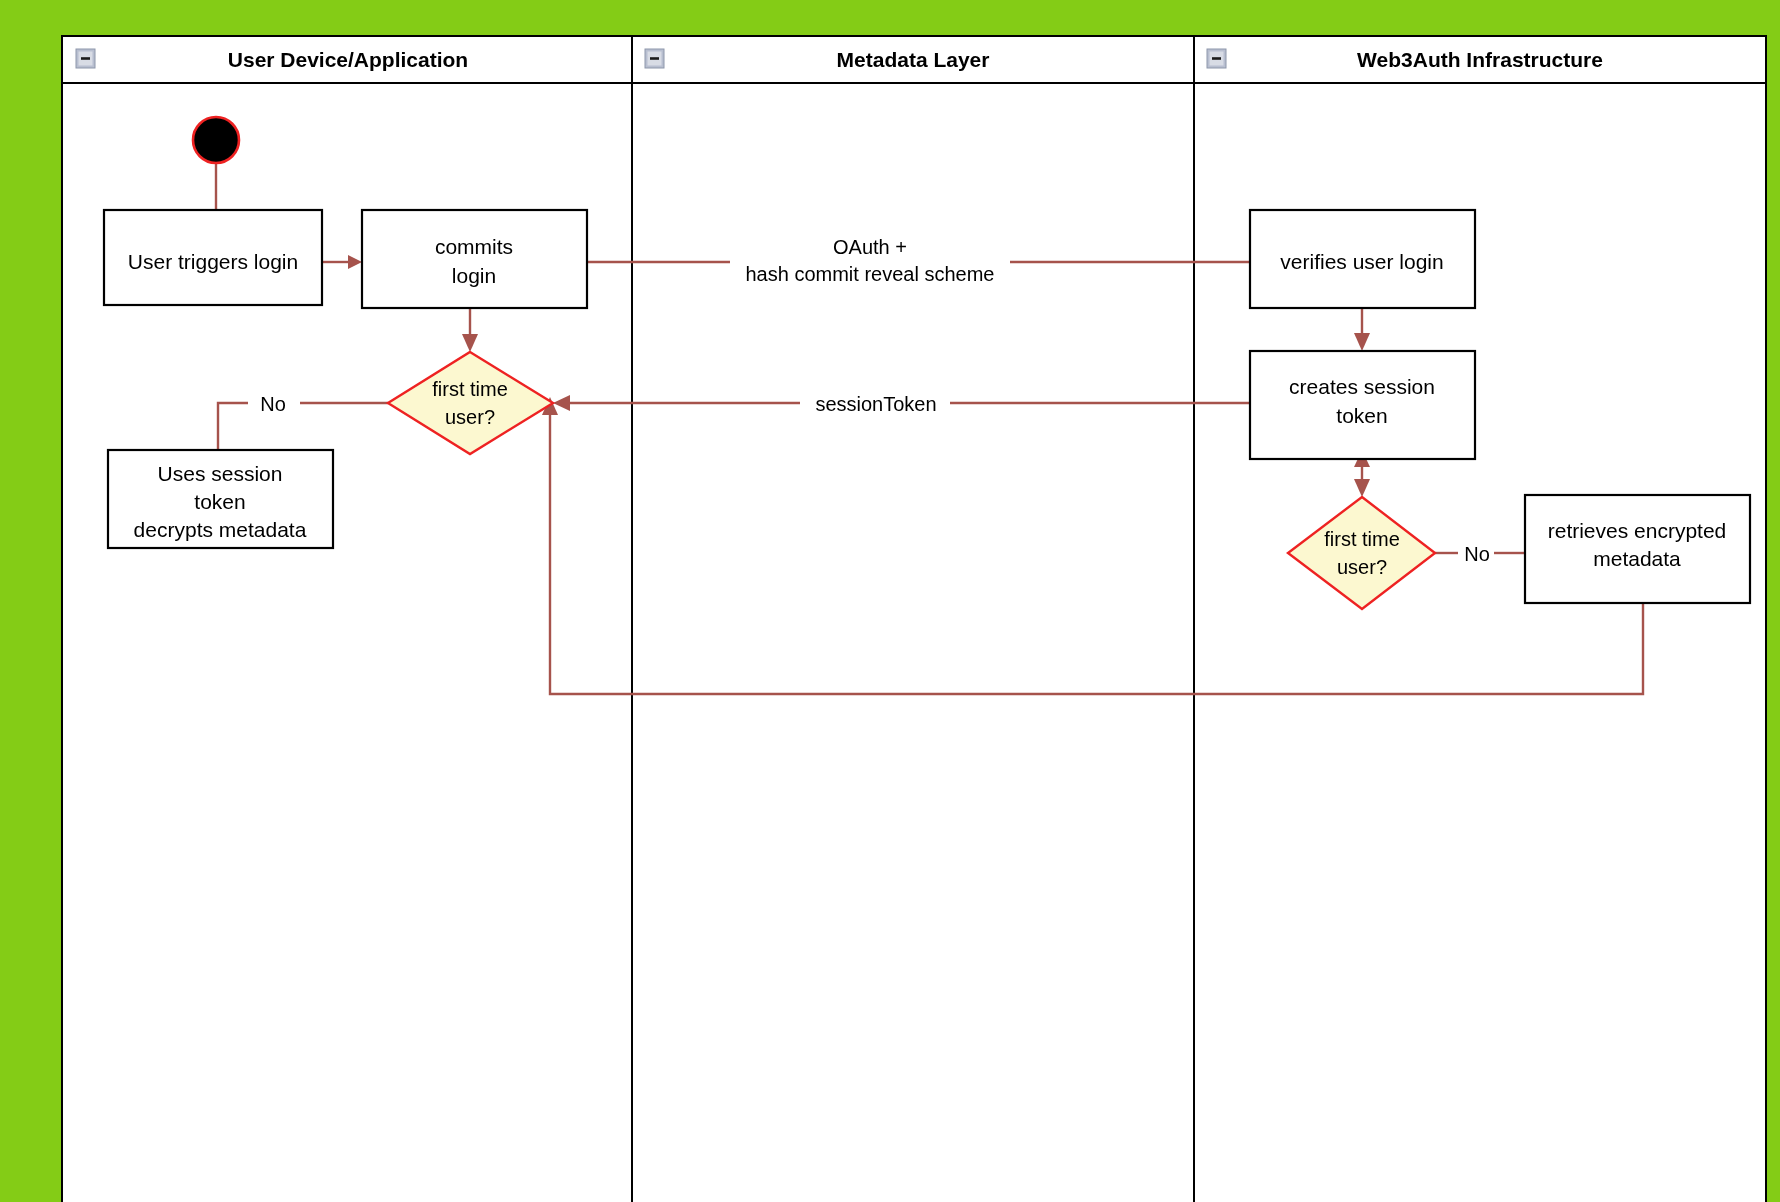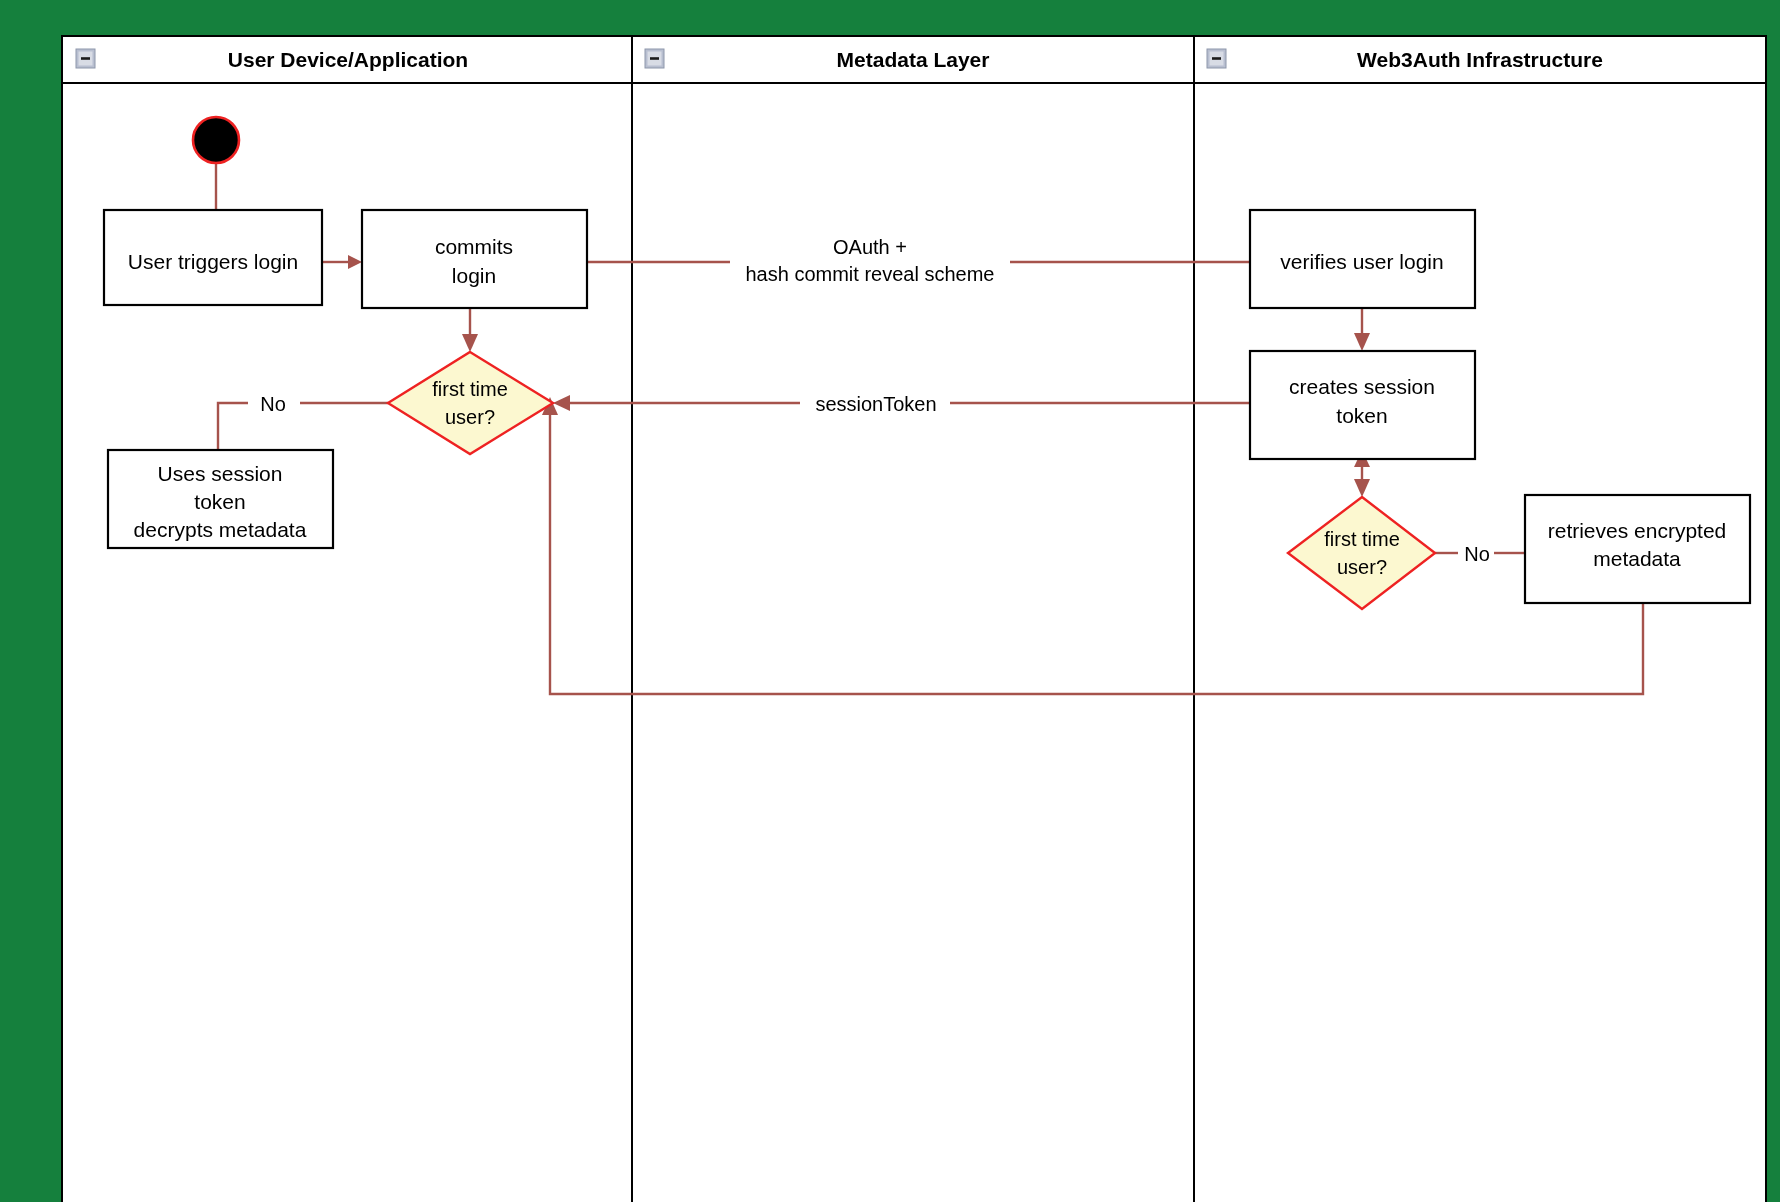--- a/index.html
+++ b/index.html
@@ -10,21 +10,21 @@
   body {
     font-family: "Liberation Sans", sans-serif;
     width: 1780px;
     height: 1202px;
     overflow: hidden;
   }
   #canvas {
     position: relative;
     width: 1780px;
     height: 1202px;
-    background: #15803d;
+    background: #84cc16;
   }
   svg.diagram {
     position: absolute;
     left: 0;
     top: 0;
     width: 1780px;
     height: 1202px;
     display: block;
   }
   .lane-rect {

